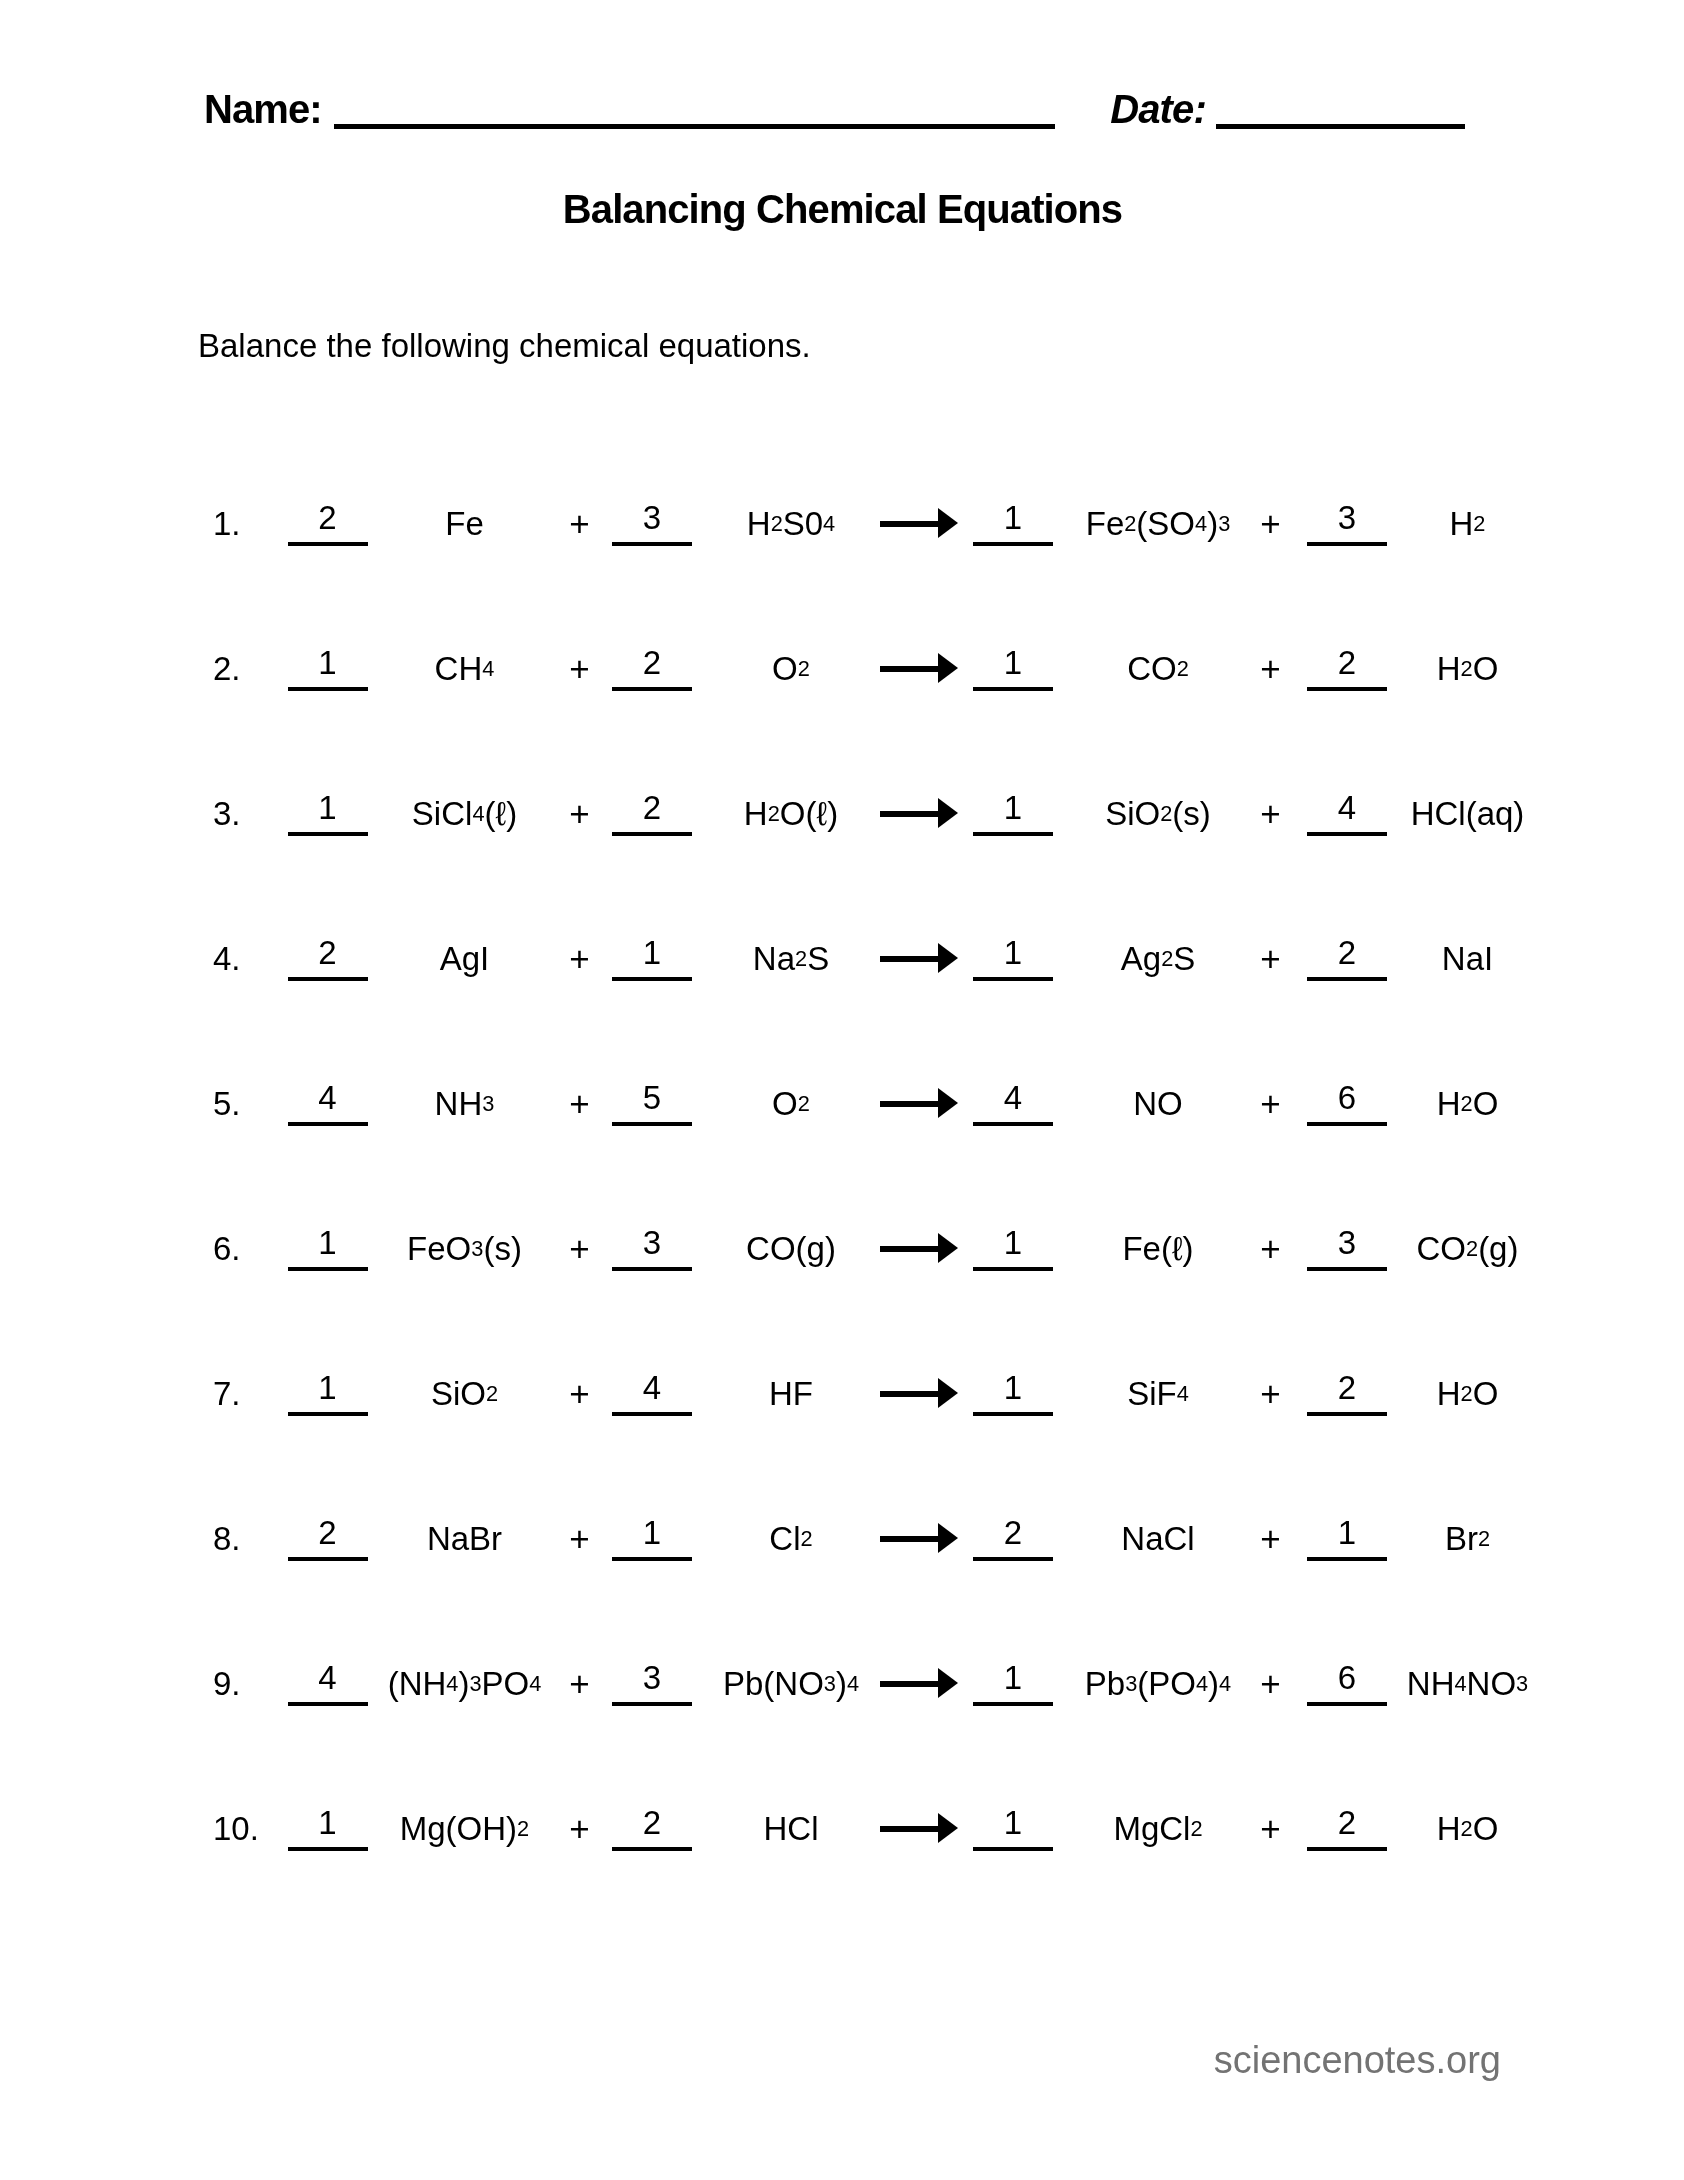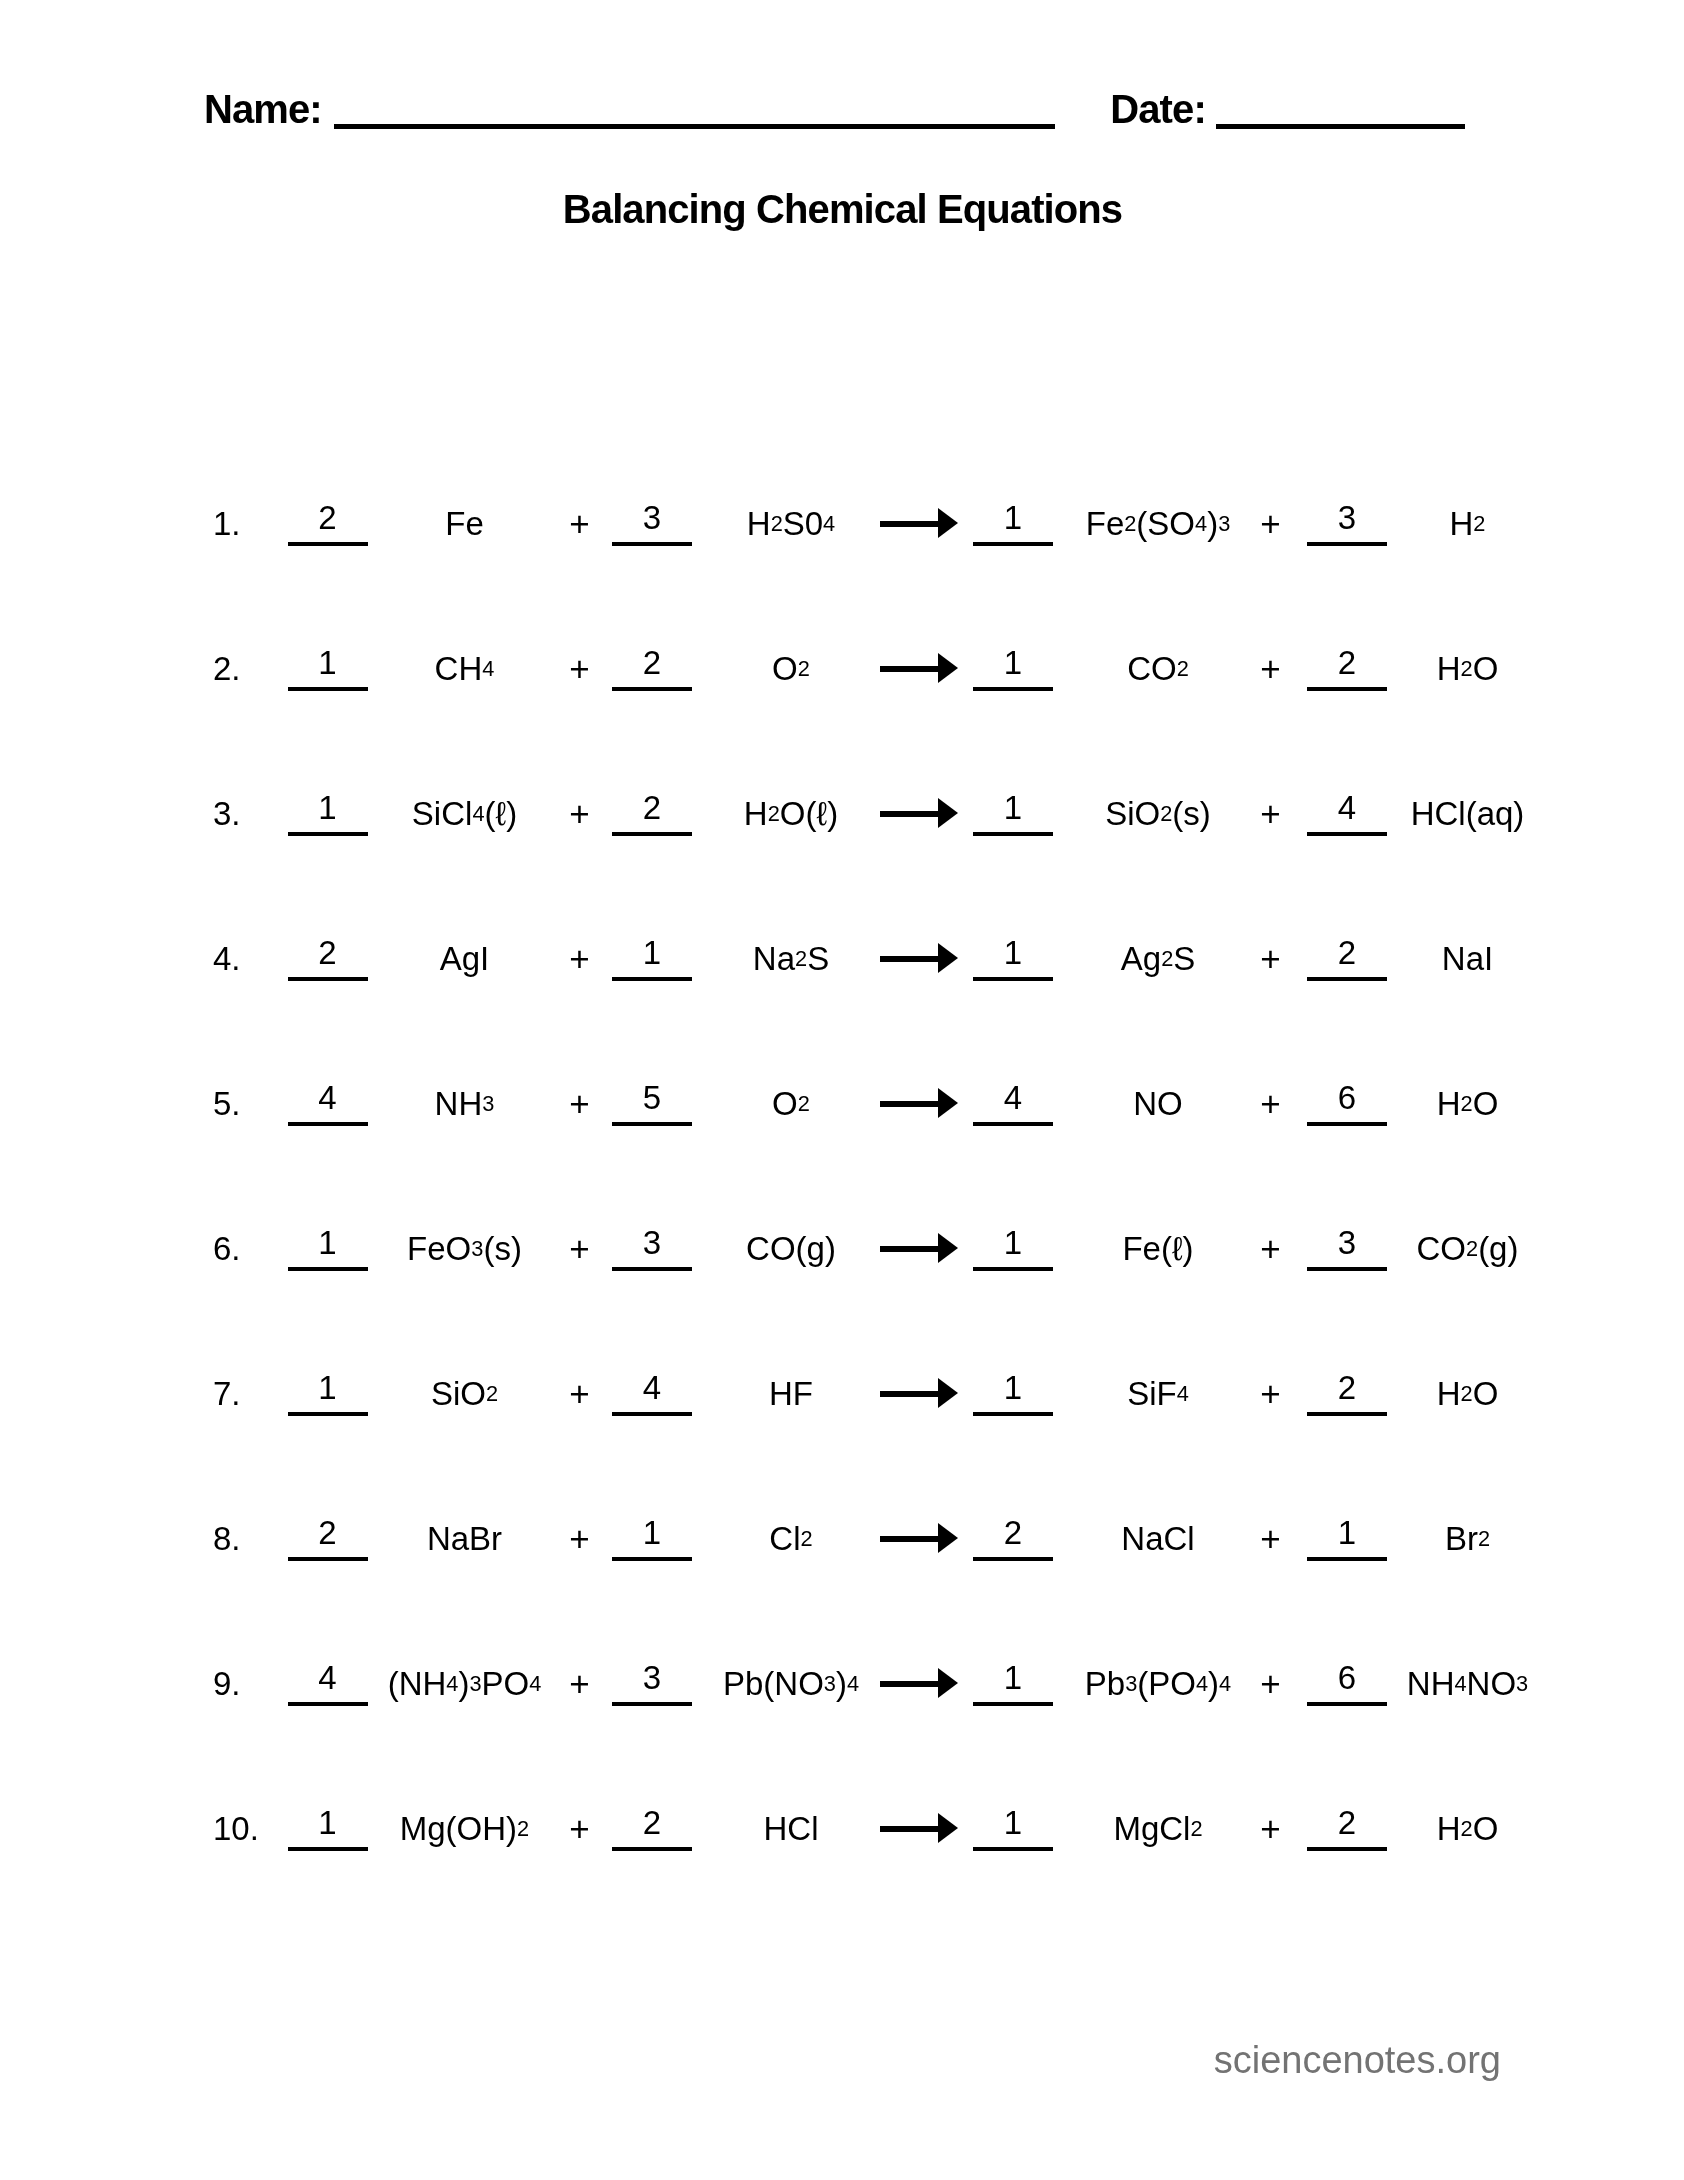--- a/index.html
+++ b/index.html
@@ -4,21 +4,21 @@
 <style>
   html,body{margin:0;padding:0;}
   body{width:1685px;height:2181px;background:#ffffff;font-family:"Liberation Sans","DejaVu Sans",sans-serif;color:#000;}
   .page{position:relative;width:1685px;height:2181px;overflow:hidden;}
 
   
   .hdr{position:absolute;top:89px;left:204px;right:220px;display:flex;align-items:flex-end;}
   .hdr .lbl{font-size:40px;font-weight:bold;letter-spacing:-0.9px;line-height:1;padding-bottom:5.1px;white-space:nowrap;}
   .hline{border-bottom:5.1px solid #000;height:0;align-self:flex-end;margin-bottom:5.1px;}
   .name-line{flex:1;margin-left:12px;}
-  .date-lbl{margin-left:55px;}
+  .date-lbl{margin-left:55px;font-style:italic;}
   .date-line{width:249px;margin-left:10.2px;}
 
   
   .title{position:absolute;top:187px;left:0;width:100%;text-align:center;font-size:40px;font-weight:bold;letter-spacing:-0.9px;}
   .intro{position:absolute;top:327px;left:198px;font-size:33px;}
 
   
   .eqs{position:absolute;top:451px;left:0;width:1685px;}
   .row{height:145px;display:flex;align-items:center;padding-left:213px;box-sizing:border-box;font-size:33px;white-space:nowrap;}
   .cell{display:flex;justify-content:center;align-items:center;flex:0 0 auto;}
@@ -51,20 +51,21 @@
 <div class="page">
 
   <div class="hdr">
     <span class="lbl">Name:</span>
     <span class="hline name-line"></span>
     <span class="lbl date-lbl">Date:</span>
     <span class="hline date-line"></span>
   </div>
 
   <div class="title">Balancing Chemical Equations</div>
+  <div class="intro">Balance the following chemical equations.</div>
 
   <div class="eqs">
 
     <div class="row">
       <span class="cell c-num">1.</span>
       <span class="cell c-b1">
           <span class="blankline">2</span>
         </span>
       <span class="cell c-f1 f">Fe</span>
       <span class="cell c-p1 plus">+</span>

